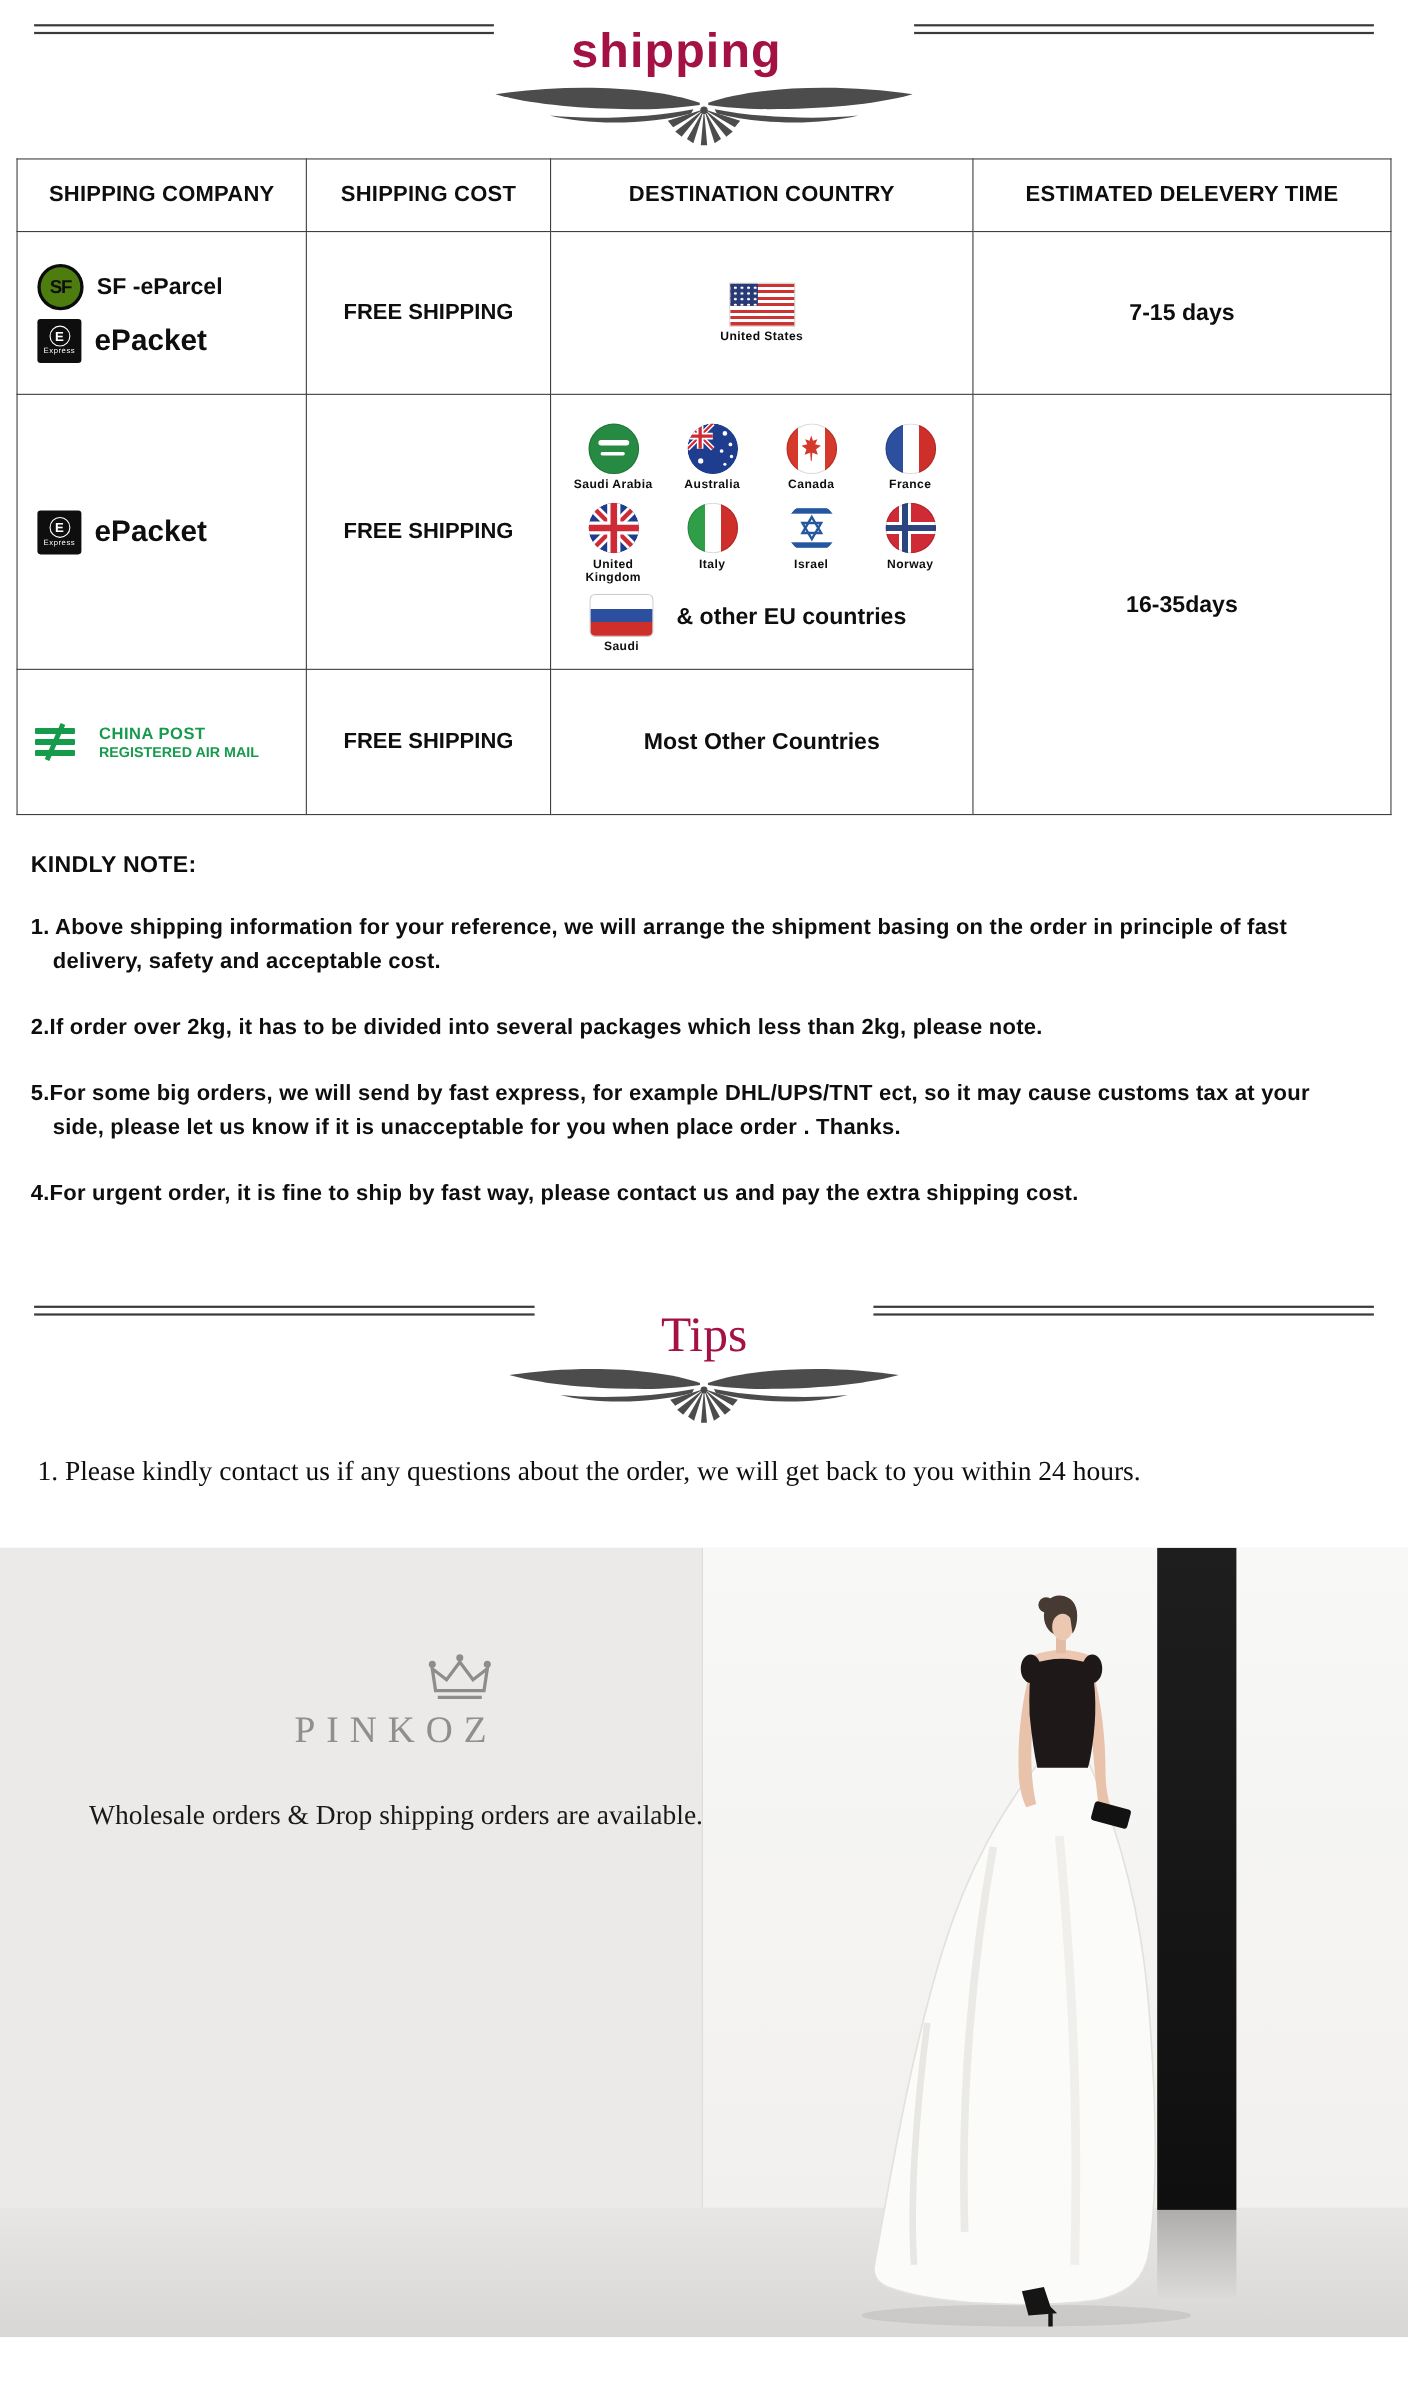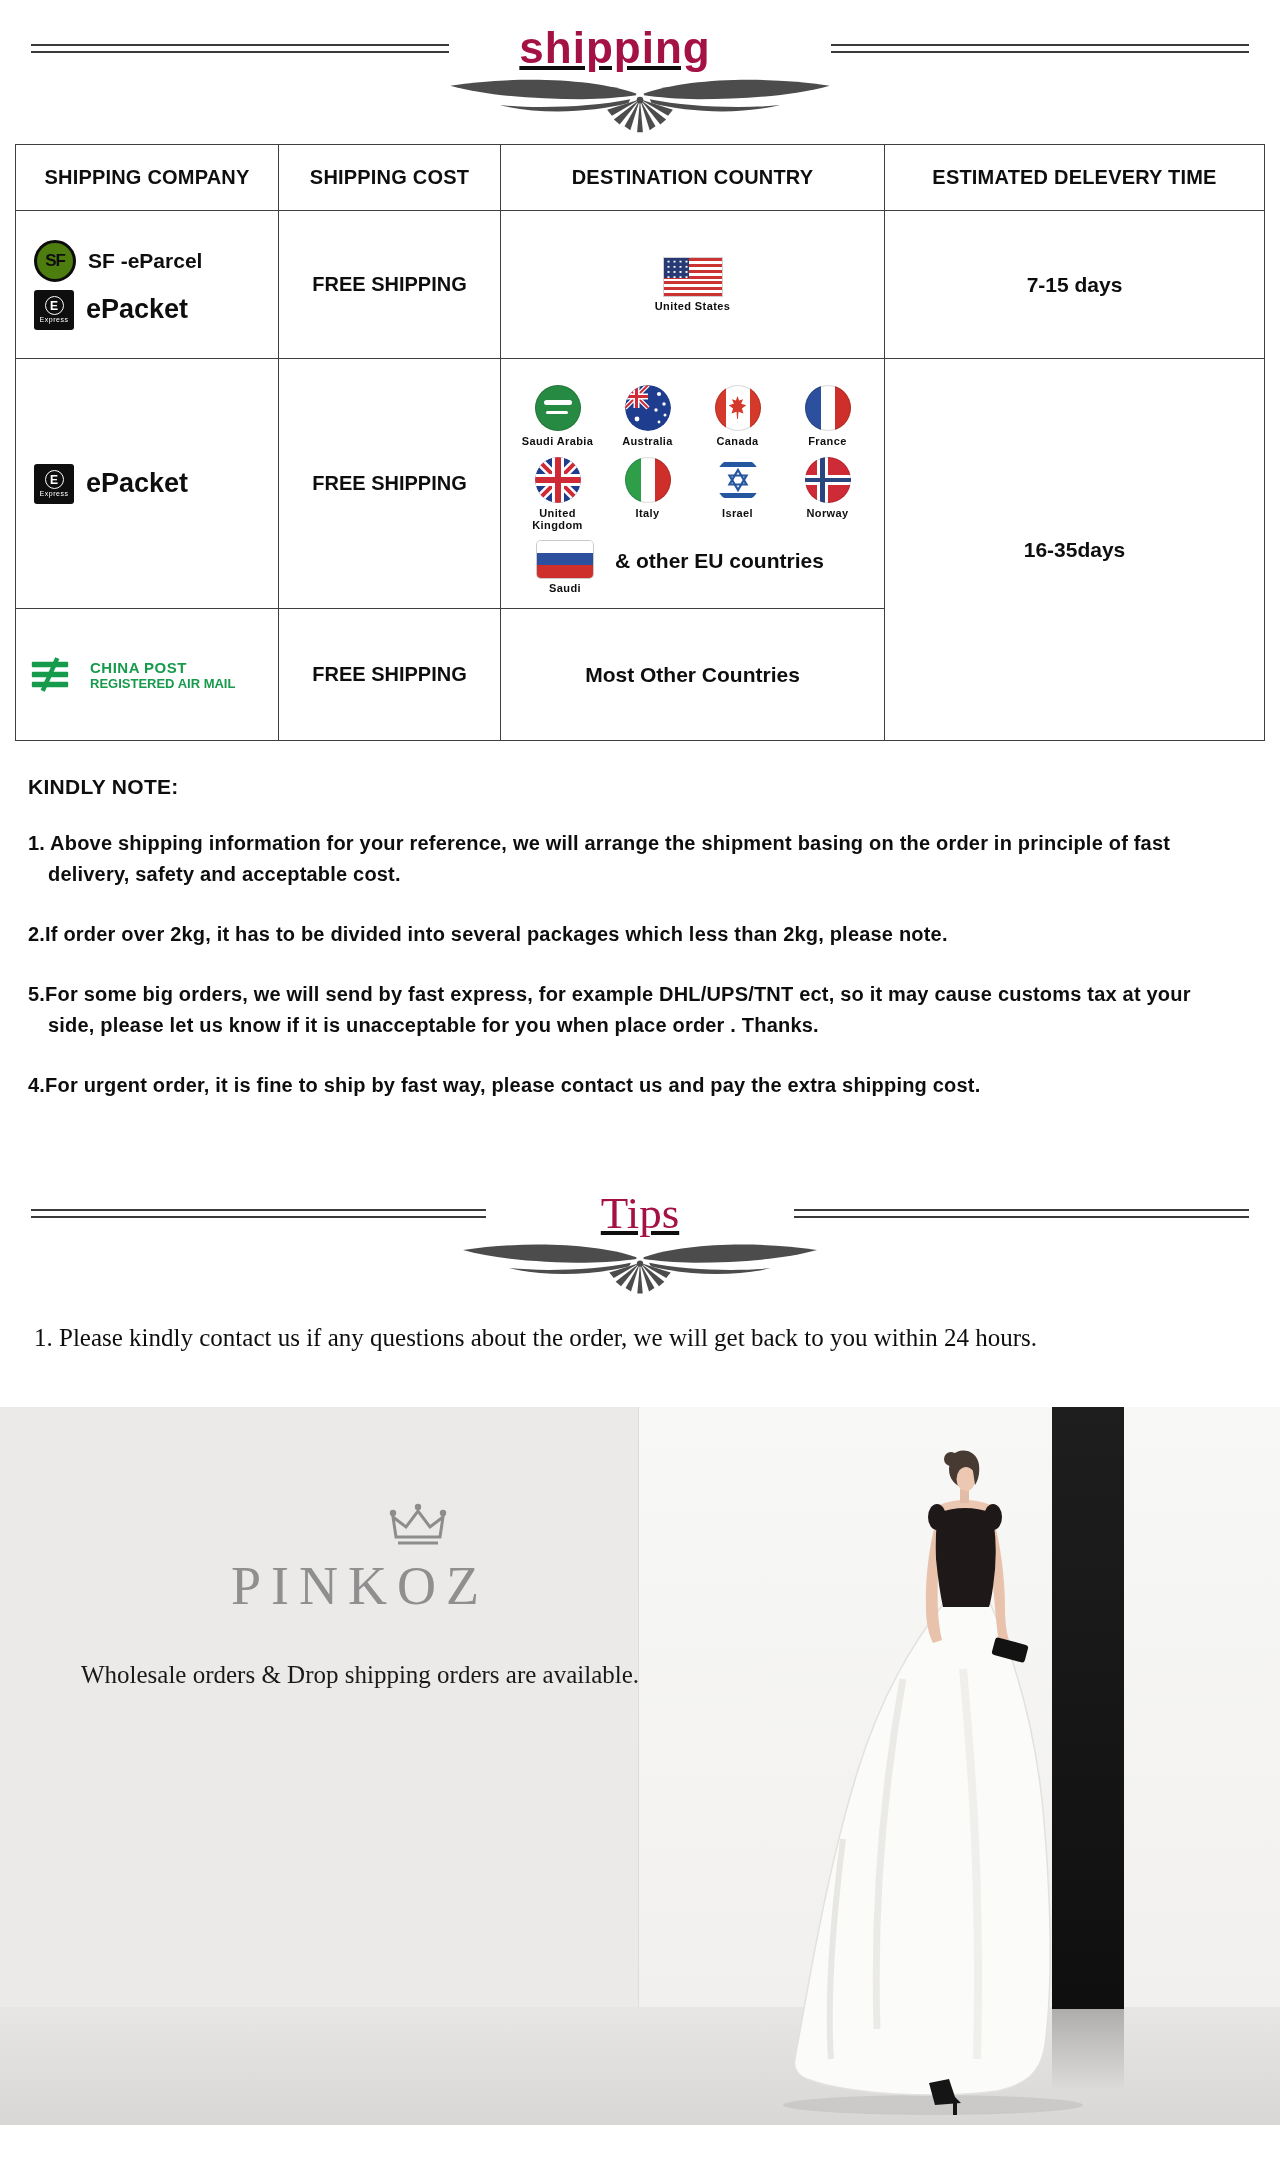--- a/index.html
+++ b/index.html
@@ -1,20 +1,20 @@
 <!DOCTYPE html>
 <html><head>
 <meta charset="utf-8">
 <style>
   * { box-sizing: border-box; }
   body { margin:0; background:#fff; }
   .page { width:1280px; font-family:"Liberation Sans", sans-serif; color:#0e0e0e; background:#fff; overflow:hidden; }
 
   
-  .title-row { display:flex; align-items:center; padding:0 31px; margin-top:22px; height:52px;text-decoration:underline; }
+  .title-row { display:flex; padding:0 31px; margin-top:22px; height:52px; }
   .dline { height:9px; border-top:2px solid #3a3a3a; border-bottom:2px solid #3a3a3a; flex:1; }
   .shipping-title { font-size:44px; font-weight:bold; color:#a41145; margin:0 120px 0 70px; letter-spacing:1px; }
   .tips-title { font-family:"Liberation Serif", serif; font-size:45px; font-weight:normal; color:#a41145; margin:0 115px; }
   .tips-head { margin-top:86px; }
   .ornament-wrap { text-align:center; height:62px; margin-top:2px; }
   .ornament-wrap svg { width:470px; height:60px; }
   .orn { fill:#4c4c4c; }
 
   
   .ship-table { border-collapse:collapse; margin:6px auto 0; width:1250px; table-layout:fixed; }
@@ -95,21 +95,21 @@
   .floor { position:absolute; left:0; bottom:0; width:100%; height:118px;
            background:linear-gradient(180deg,#e7e6e4 0%,#d8d7d5 100%); }
   .door-bar { position:absolute; left:1052px; top:0; width:72px; height:602px;
               background:linear-gradient(180deg,#1e1e1e,#0f0f0f); }
   .door-reflect { position:absolute; left:1052px; top:602px; width:72px; height:82px;
               background:linear-gradient(180deg,rgba(25,25,25,0.28),rgba(25,25,25,0)); }
   .model-svg { position:absolute; left:748px; top:12px; width:470px; height:700px; }
   .brand-block { position:absolute; left:50px; top:96px; width:620px; text-align:center; font-family:"Liberation Serif", serif; }
   .crown { position:relative; left:58px; height:46px; }
   .crown svg { width:64px; height:46px; }
-  .brand-name { font-size:54px; color:#8f8f8f; letter-spacing:10px; margin-top:6px; }
+  .brand-name { font-size:34px; color:#8f8f8f; letter-spacing:10px; margin-top:6px; }
   .brand-tagline { font-size:27px; color:#4c4c4c; letter-spacing:1.5px; margin-top:16px; }
   .brand-message { font-size:25px; color:#191919; margin-top:44px; }
 </style>
 </head>
 <body>
 
 <div class="page">
 
   <div class="title-row">
     <div class="dline"></div>

